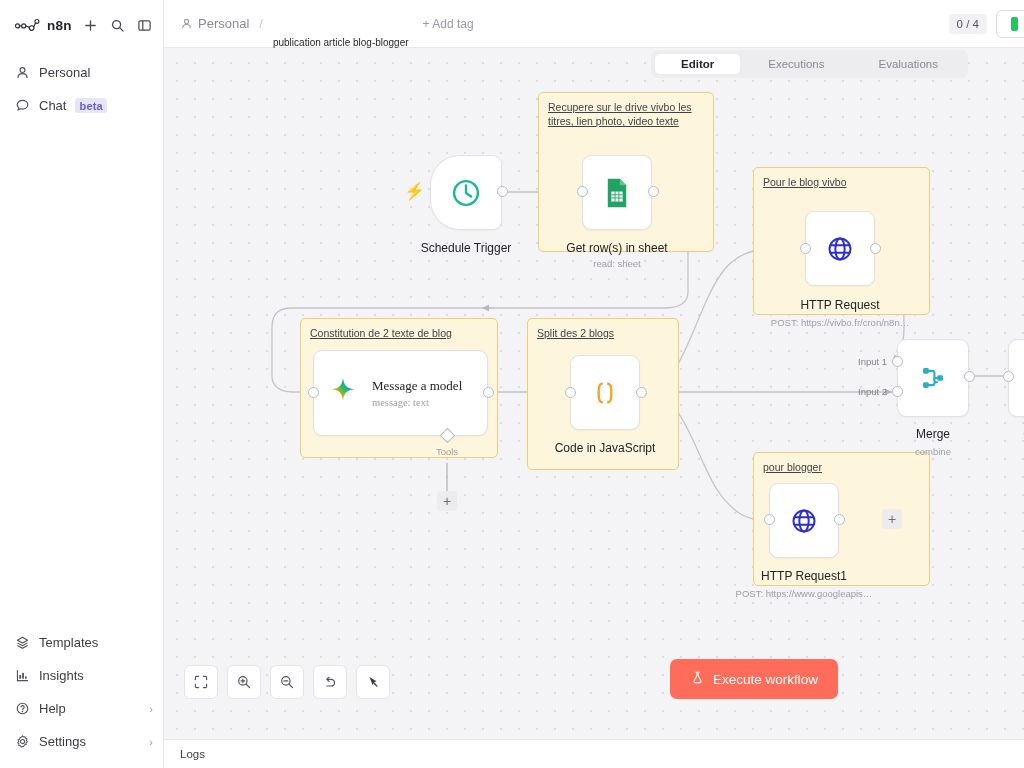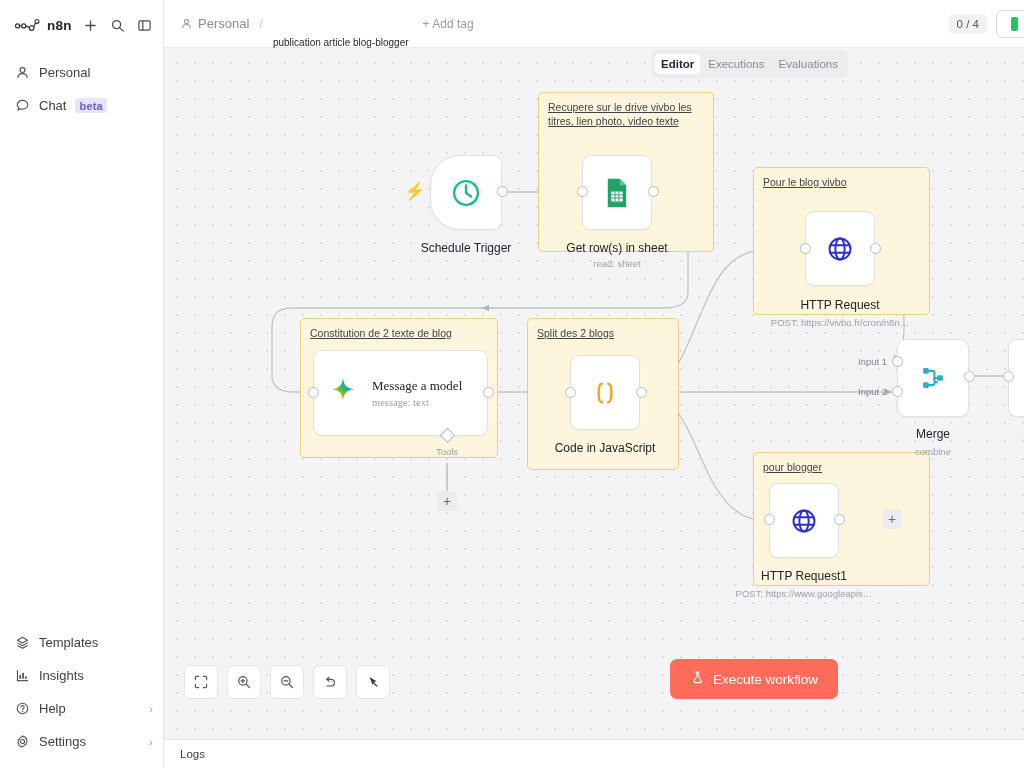--- a/index.html
+++ b/index.html
@@ -69,21 +69,21 @@
   }
   .green-pill { width: 7px; height: 14px; background: #22c55e; border-radius: 2px; }
 
   
   .tabs {
     position: absolute; top: 50px; left: 487px; z-index: 3;
     background: #ededf0; border-radius: 7px; padding: 4px;
     display: flex; align-items: center; gap: 2px;
   }
   .tab {
-    font-size: 11.5px; color: #8a8a94; padding: 4px 6px;
+    font-size: 11.5px; color: #8a8a94; padding: 4px 26px;
     border-radius: 5px; cursor: pointer; white-space: nowrap;
   }
   .tab.active { background: #fff; color: #25262c; font-weight: bold; }
 
   
   .canvas {
     position: absolute; top: 48px; left: 0; right: 0; bottom: 29px;
     background-color: #f4f4f6;
     background-image: radial-gradient(#dcdce1 1px, transparent 1px);
     background-size: 18px 18px; background-position: 4px 6px;

